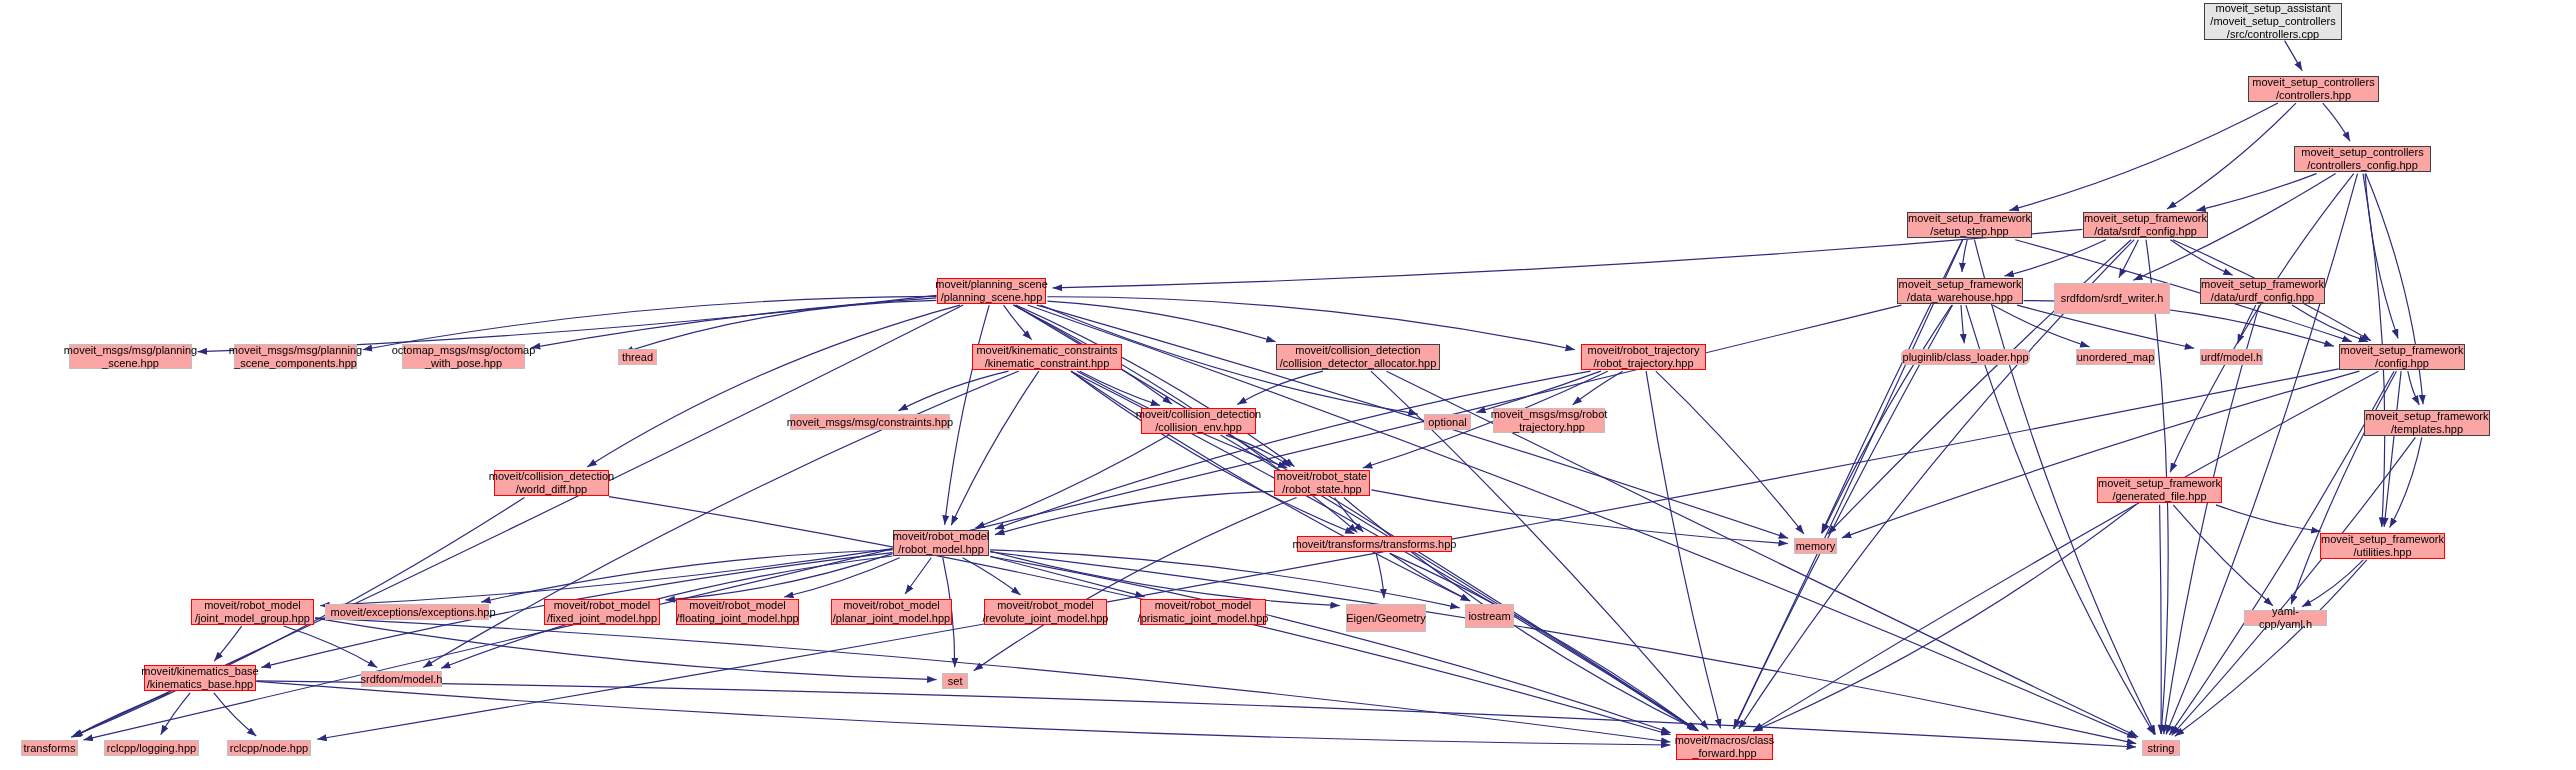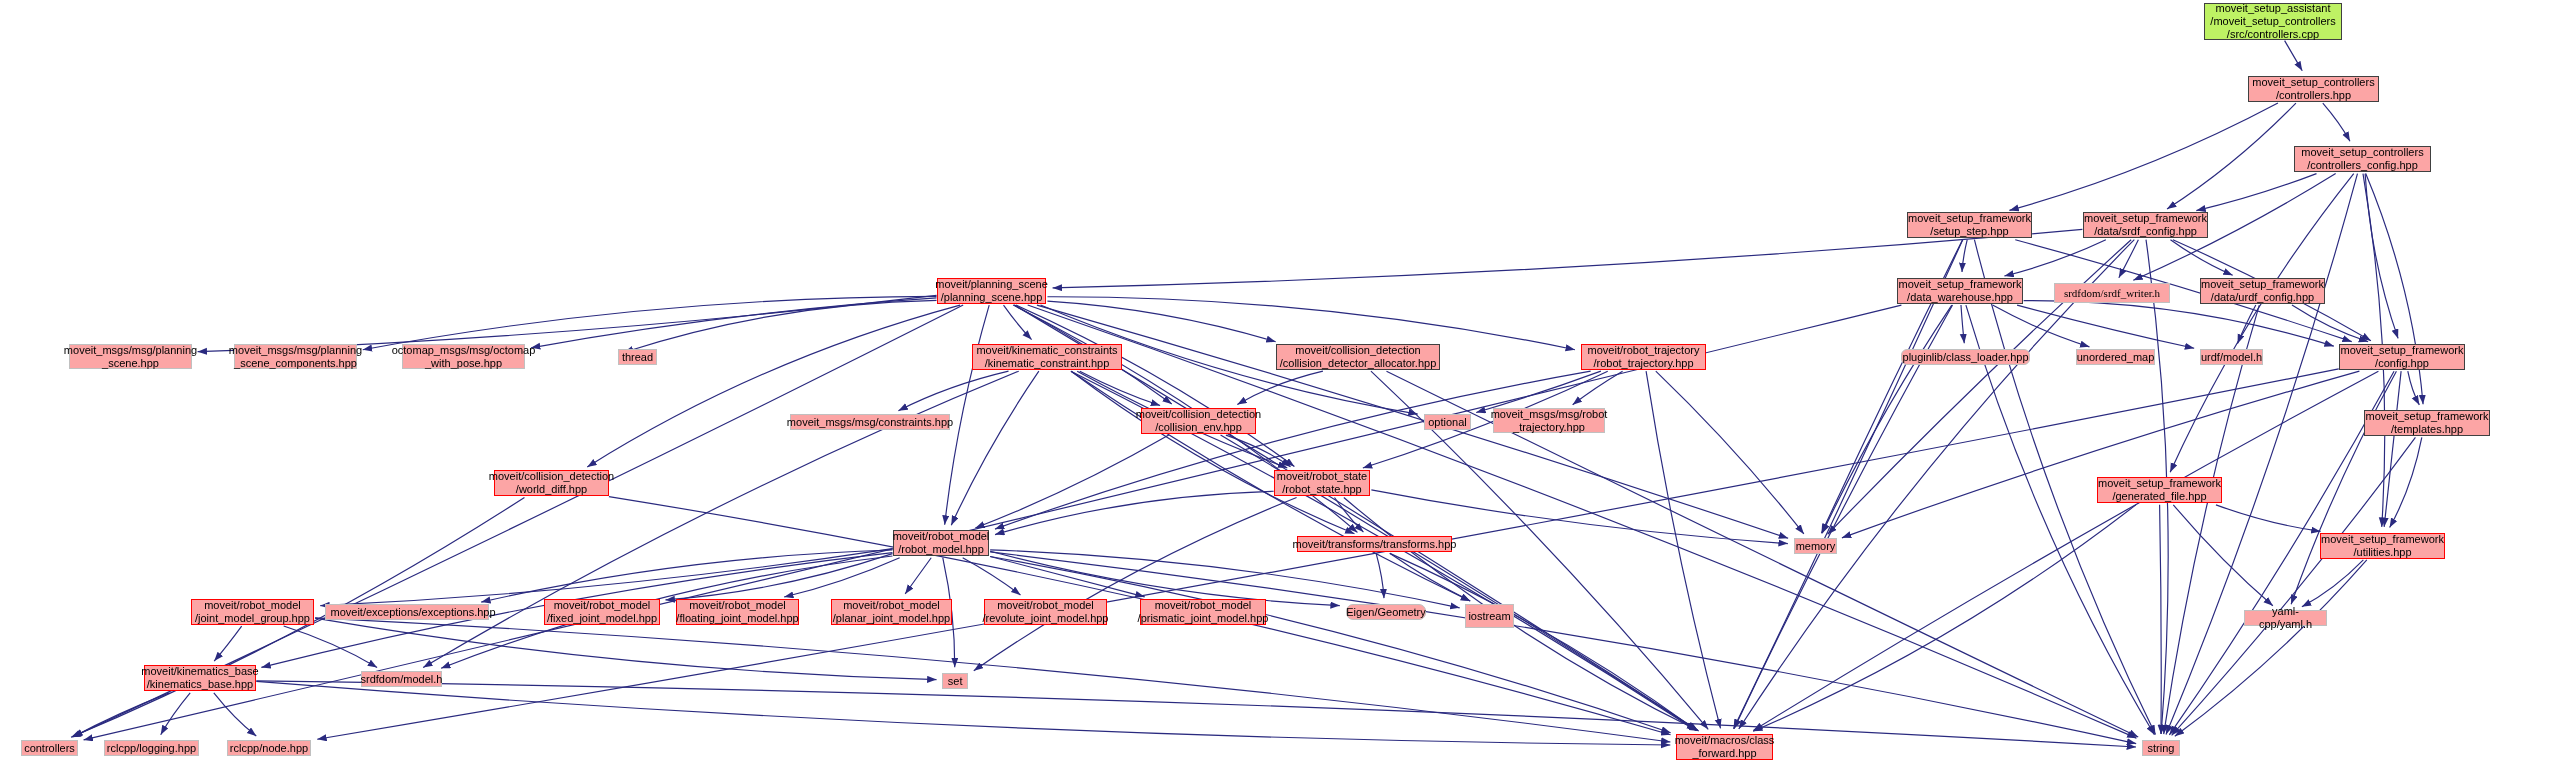--- a/index.html
+++ b/index.html
@@ -3,21 +3,21 @@
 <meta charset="utf-8">
 <style>
   html,body{margin:0;padding:0;background:#ffffff;}
   #stage{position:relative;width:2576px;height:771px;background:#fff;
          font-family:"Liberation Sans","DejaVu Sans",sans-serif;overflow:hidden;}
   #edges{position:absolute;left:0;top:0;width:2576px;height:771px;}
   .node{position:absolute;box-sizing:border-box;display:flex;align-items:center;
         justify-content:center;text-align:center;line-height:1.18;
         background:#fca5a5;font-size:11px;color:#000;white-space:pre-line;
         padding:0.7px 2.9px;}
-  .node.root{background:#bef264;border:0.7px solid #404040;}
+  .node.root{background:#e5e5e5;border:0.7px solid #404040;}
   .node.hdr{border:0.7px solid #404040;}
   .node.red{border:0.7px solid #ff0000;}
   .node.sys{border:0.7px solid #c0c0c0;}
   .node span{display:block;}
 </style>
 </head>
 <body>
 
 <div id="stage">
   <svg id="edges" viewBox="0 0 3507 1049" xmlns="http://www.w3.org/2000/svg">
@@ -158,21 +158,21 @@
       <div class="node hdr" style="left: 2294px; top: 146px; width: 137px; height: 26.4px;"><span>moveit_setup_controllers
 /controllers_config.hpp</span></div>
       <div class="node hdr" style="left: 1907px; top: 212px; width: 125px; height: 26.4px;"><span>moveit_setup_framework
 /setup_step.hpp</span></div>
       <div class="node hdr" style="left: 2083px; top: 212px; width: 125px; height: 26.4px;"><span>moveit_setup_framework
 /data/srdf_config.hpp</span></div>
       <div class="node red" style="left: 937px; top: 278px; width: 109px; height: 26.4px;"><span>moveit/planning_scene
 /planning_scene.hpp</span></div>
       <div class="node hdr" style="left: 1897px; top: 278px; width: 126px; height: 26.4px;"><span>moveit_setup_framework
 /data_warehouse.hpp</span></div>
-      <div class="node sys" style="left: 2054px; top: 283px; width: 116px; height: 20px; font-family: Liberation Serif, serif;"><span>srdfdom/srdf_writer.h</span></div>
+      <div class="node sys" style="left: 2054px; top: 283px; width: 116px; height: 31px;"><span>srdfdom/srdf_writer.h</span></div>
       <div class="node hdr" style="left: 2200px; top: 278px; width: 125px; height: 26.4px;"><span>moveit_setup_framework
 /data/urdf_config.hpp</span></div>
       <div class="node sys" style="left: 69px; top: 344px; width: 123px; height: 25px;"><span>moveit_msgs/msg/planning
 _scene.hpp</span></div>
       <div class="node sys" style="left: 234px; top: 344px; width: 123px; height: 25px;"><span>moveit_msgs/msg/planning
 _scene_components.hpp</span></div>
       <div class="node sys" style="left: 402px; top: 344px; width: 123px; height: 25px;"><span>octomap_msgs/msg/octomap
 _with_pose.hpp</span></div>
       <div class="node sys" style="left: 580px; top: 349px; width: 39px; height: 16px; margin-left: 38px;"><span>thread</span></div>
       <div class="node red" style="left: 972px; top: 344px; width: 150px; height: 26.4px;"><span>moveit/kinematic_constraints
@@ -212,28 +212,28 @@
       <div class="node red" style="left: 544px; top: 599px; width: 116px; height: 26.4px;"><span>moveit/robot_model
 /fixed_joint_model.hpp</span></div>
       <div class="node red" style="left: 676px; top: 599px; width: 123px; height: 26.4px;"><span>moveit/robot_model
 /floating_joint_model.hpp</span></div>
       <div class="node red" style="left: 831px; top: 599px; width: 121px; height: 26.4px;"><span>moveit/robot_model
 /planar_joint_model.hpp</span></div>
       <div class="node red" style="left: 984px; top: 599px; width: 123px; height: 26.4px;"><span>moveit/robot_model
 /revolute_joint_model.hpp</span></div>
       <div class="node red" style="left: 1140px; top: 599px; width: 126px; height: 26.4px;"><span>moveit/robot_model
 /prismatic_joint_model.hpp</span></div>
-      <div class="node sys" style="left: 1346px; top: 604px; width: 80px; height: 16px; border-radius: 7px;"><span>Eigen/Geometry</span></div>
+      <div class="node sys" style="left: 1346px; top: 604px; width: 80px; height: 28px;"><span>Eigen/Geometry</span></div>
       <div class="node sys" style="left: 1465px; top: 604px; width: 49px; height: 24px;"><span>iostream</span></div>
       <div class="node sys" style="left: 2244px; top: 610px; width: 83px; height: 16px;"><span>yaml-cpp/yaml.h</span></div>
       <div class="node red" style="left: 144px; top: 665px; width: 112px; height: 26.4px;"><span>moveit/kinematics_base
 /kinematics_base.hpp</span></div>
       <div class="node sys" style="left: 361px; top: 671px; width: 81px; height: 16px;"><span>srdfdom/model.h</span></div>
       <div class="node sys" style="left: 942px; top: 673px; width: 26.4px; height: 16px;"><span>set</span></div>
-      <div class="node sys" style="left: 21px; top: 740px; width: 57px; height: 16px;"><span>controllers</span></div>
+      <div class="node sys" style="left: 21px; top: 740px; width: 57px; height: 16px;"><span>transforms</span></div>
       <div class="node sys" style="left: 104px; top: 740px; width: 95px; height: 16px;"><span>rclcpp/logging.hpp</span></div>
       <div class="node sys" style="left: 227px; top: 740px; width: 84px; height: 16px;"><span>rclcpp/node.hpp</span></div>
       <div class="node red" style="left: 1676px; top: 734px; width: 97px; height: 26.4px;"><span>moveit/macros/class
 _forward.hpp</span></div>
       <div class="node sys" style="left: 2142px; top: 740px; width: 38px; height: 16px;"><span>string</span></div>
     </div>
 </div>
 
 
 </body></html>

